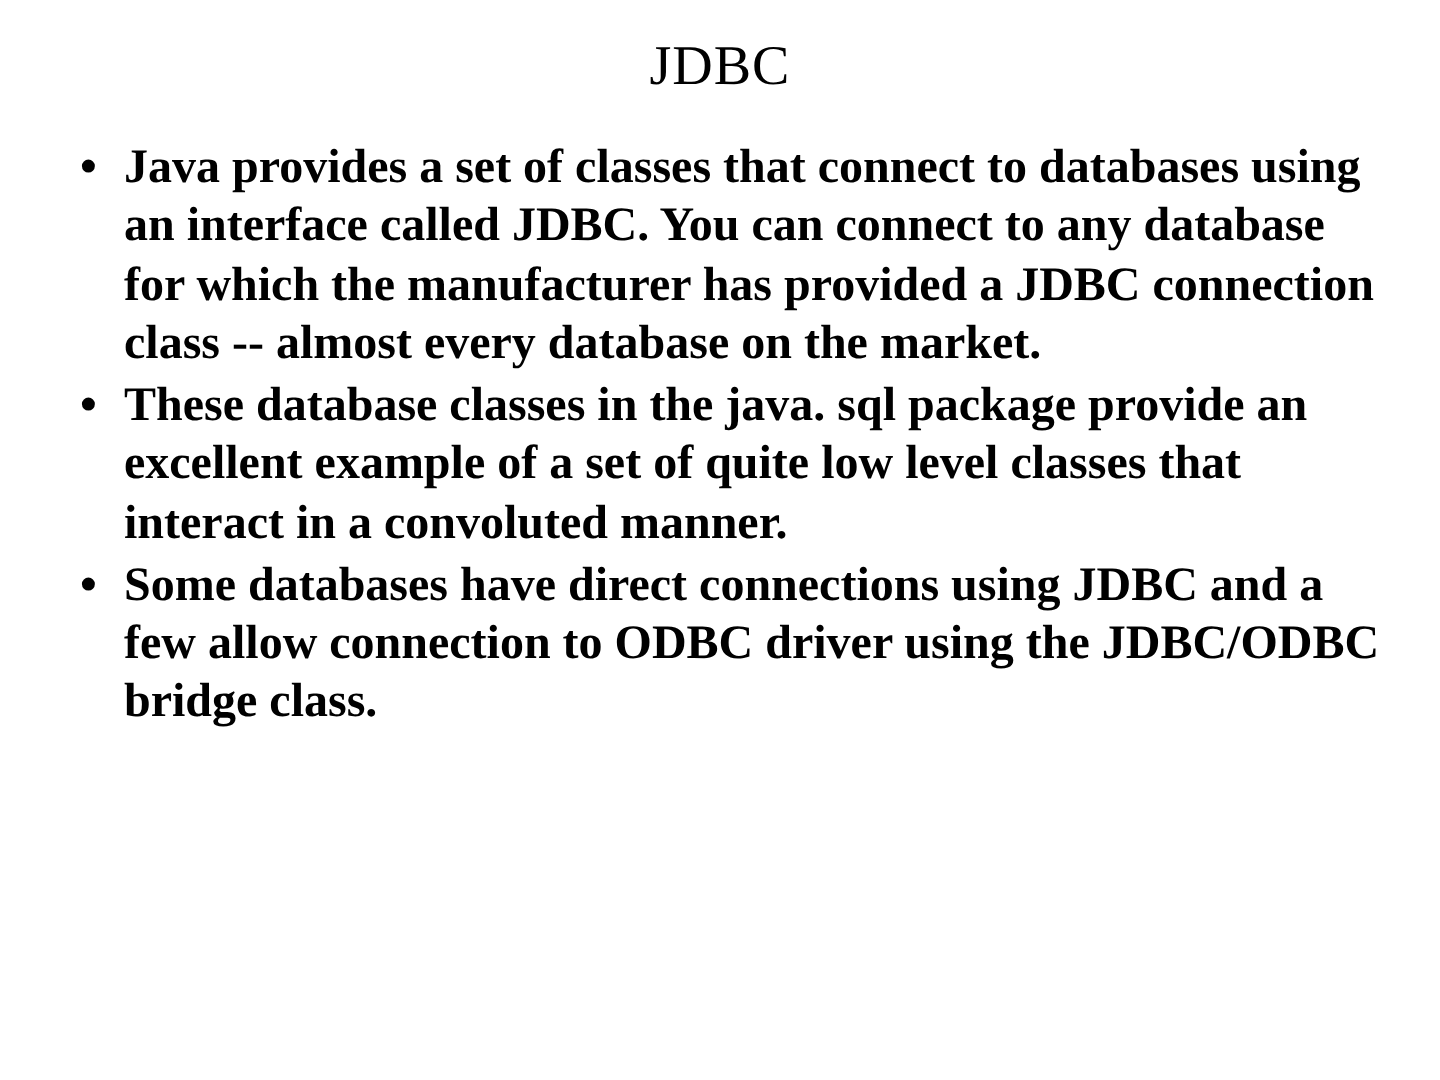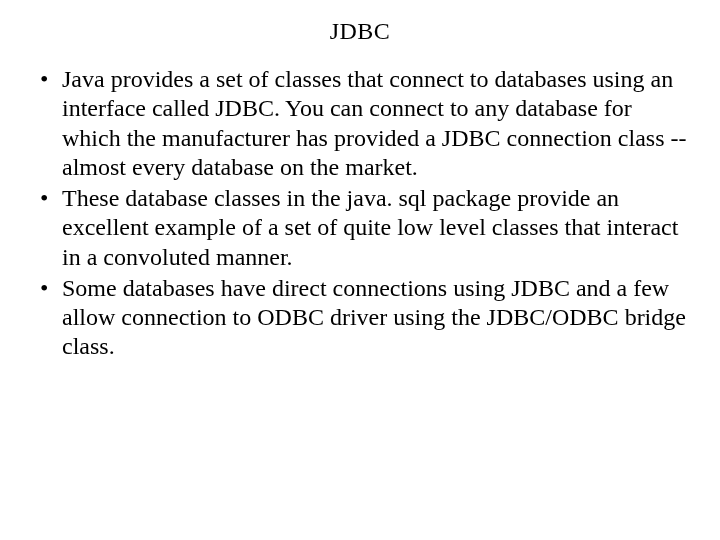--- a/index.html
+++ b/index.html
@@ -1,30 +1,31 @@
 <!DOCTYPE html>
 <html><head>
   <meta charset="utf-8">
   <style>
     * {
       margin: 0;
       padding: 0;
       box-sizing: border-box;
+      font-weight: bold;
     }
     body {
       width: 720px;
       height: 540px;
       background: #ffffff;
       font-family: "Times New Roman", Times, serif;
       color: #000000;
       padding: 18px 28px 28px 28px;
     }
     .slide-title {
       text-align: center;
-      font-size: 24px;
+      font-size: 28px;
       font-weight: normal;
       margin-bottom: 20px;
       letter-spacing: 0.5px;
     }
     .bullet-list {
       list-style: none;
       padding-left: 8px;
     }
     .bullet-item {
       position: relative;

